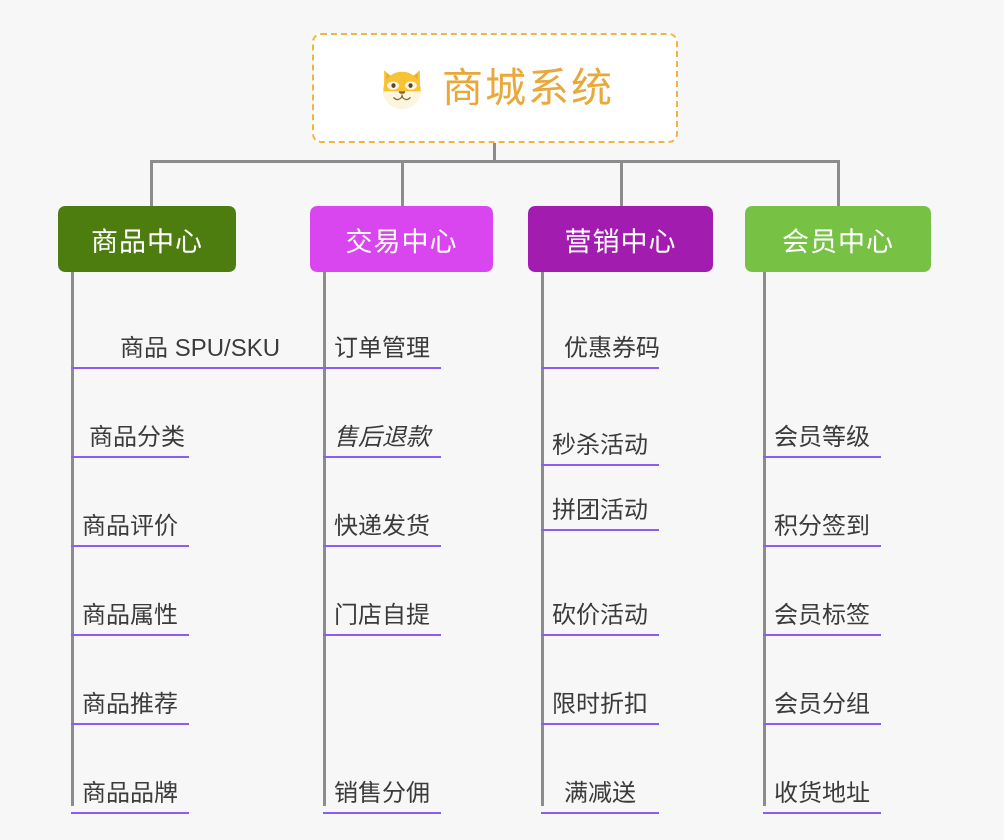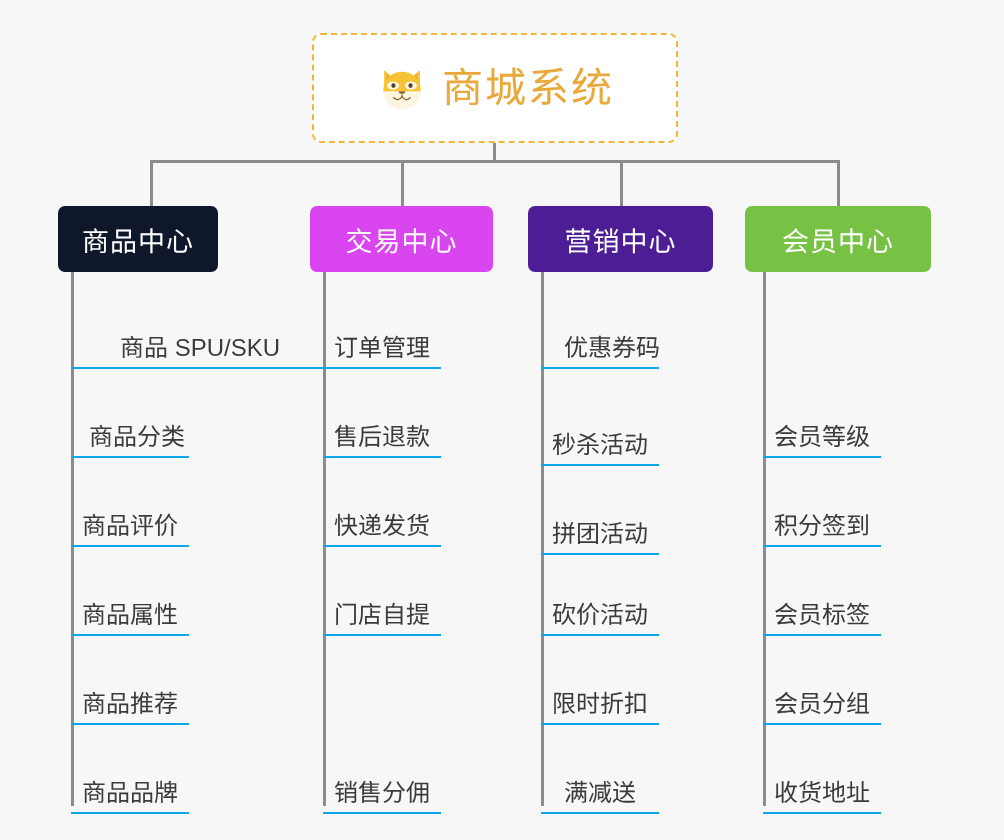--- a/index.html
+++ b/index.html
@@ -100,21 +100,21 @@
     left: 0;
     top: 0;
     width: 3px;
     background: #8c8c8c;
   }
   .leaf-item {
     position: absolute;
     left: 0;
     height: 97px;
     box-sizing: border-box;
-    border-bottom: 2px solid #0ea5e9;
+    border-bottom: 2px solid #8b5cf6;
     display: flex;
     align-items: flex-end;
     justify-content: center;
     padding: 0 14px 6px 14px;
   }
   .leaf-label {
     font-size: 24px;
     color: #3b3b3b;
     line-height: 1.1;
     white-space: nowrap;
@@ -142,21 +142,21 @@
       <path d="M32 43 q-5 6 -10 1" stroke="#8a6334" stroke-width="1.6" fill="none" stroke-linecap="round"></path>
       <path d="M32 43 q5 6 10 1" stroke="#8a6334" stroke-width="1.6" fill="none" stroke-linecap="round"></path>
     </svg>
     <span class="root-title">商城系统</span>
   </div>
 
   <div class="conn conn-v trunk-stem"></div>
   <div class="conn conn-h trunk-rail"></div>
 
 <div class="conn conn-v" style="left: 150px; top: 160px; height: 46px;"></div>
-    <div class="cat-box" style="left: 58px; width: 160px; background: #0f172a; color: rgb(255, 255, 255);">
+    <div class="cat-box" style="left: 58px; width: 178px; background: #4d7c0f; color: rgb(255, 255, 255);">
       <span>商品中心</span>
     </div>
     <div class="leaf-col" style="left: 71px; width: 205px; height: 534px;">
       <div class="leaf-spine" style="height: 534px;"></div>
       <div class="leaf-item" style="top: 0px; width: 258px;">
         <span class="leaf-label">商品 SPU/SKU</span>
       </div>
       <div class="leaf-item" style="top: 89px; width: 118px; padding-left: 28px;">
         <span class="leaf-label">商品分类</span>
       </div>
@@ -175,46 +175,46 @@
     </div>
     <div class="conn conn-v" style="left: 400.5px; top: 160px; height: 46px;"></div>
     <div class="cat-box" style="left: 310px; width: 183px; background: #d946ef; color: rgb(255, 255, 255);">
       <span>交易中心</span>
     </div>
     <div class="leaf-col" style="left: 323px; width: 160px; height: 534px;">
       <div class="leaf-spine" style="height: 534px;"></div>
       <div class="leaf-item" style="top: 0px; width: 118px;">
         <span class="leaf-label">订单管理</span>
       </div>
-      <div class="leaf-item" style="top: 89px; width: 118px;">
+      <div class="leaf-item" style="top: 89px; width: 118px; font-style: italic;">
         <span class="leaf-label">售后退款</span>
       </div>
       <div class="leaf-item" style="top: 178px; width: 118px;">
         <span class="leaf-label">快递发货</span>
       </div>
       <div class="leaf-item" style="top: 267px; width: 118px;">
         <span class="leaf-label">门店自提</span>
       </div>
       <div class="leaf-item" style="top: 445px; width: 118px;">
         <span class="leaf-label">销售分佣</span>
       </div>
     </div>
     <div class="conn conn-v" style="left: 619.5px; top: 160px; height: 46px;"></div>
-    <div class="cat-box" style="left: 528px; width: 185px; background: #4c1d95; color: rgb(255, 255, 255);">
+    <div class="cat-box" style="left: 528px; width: 185px; background: #a21caf; color: rgb(255, 255, 255);">
       <span>营销中心</span>
     </div>
     <div class="leaf-col" style="left: 541px; width: 160px; height: 534px;">
       <div class="leaf-spine" style="height: 534px;"></div>
       <div class="leaf-item" style="top: 0px; width: 118px; padding-left: 38px;">
         <span class="leaf-label">优惠券码</span>
       </div>
       <div class="leaf-item" style="top: 97px; width: 118px;">
         <span class="leaf-label">秒杀活动</span>
       </div>
-      <div class="leaf-item" style="top: 186px; width: 118px; text-align: right;">
+      <div class="leaf-item" style="top: 162px; width: 118px; text-align: right;">
         <span class="leaf-label">拼团活动</span>
       </div>
       <div class="leaf-item" style="top: 267px; width: 118px;">
         <span class="leaf-label">砍价活动</span>
       </div>
       <div class="leaf-item" style="top: 356px; width: 118px;">
         <span class="leaf-label">限时折扣</span>
       </div>
       <div class="leaf-item" style="top: 445px; width: 118px;">
         <span class="leaf-label">满减送</span>

